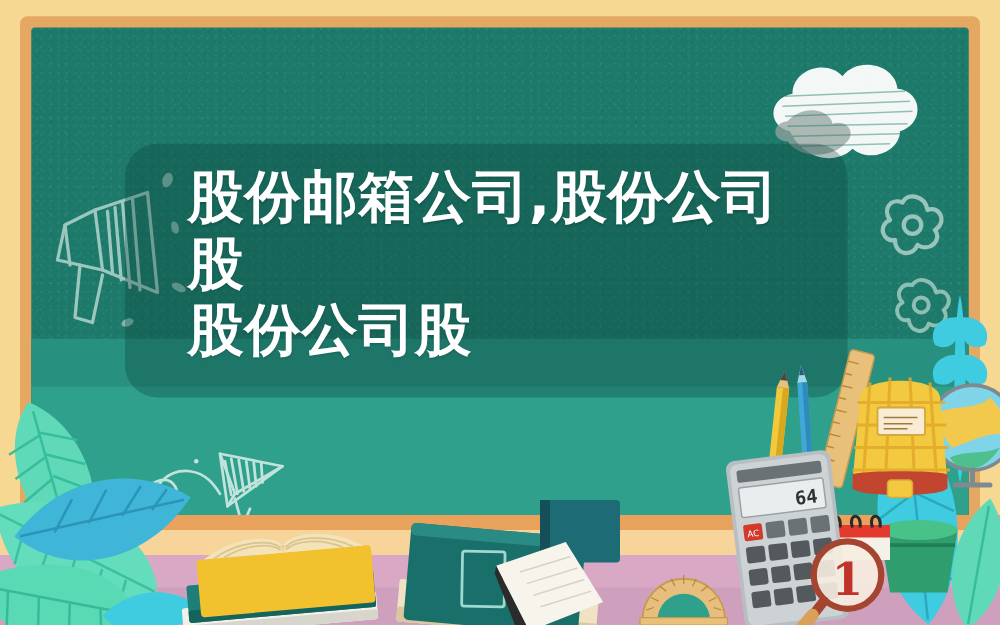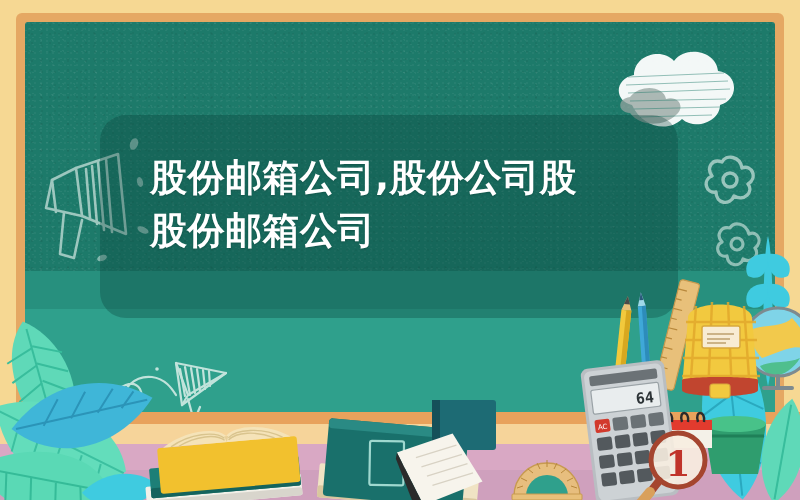--- a/index.html
+++ b/index.html
@@ -51,25 +51,24 @@
   .plate{
     position:absolute;left:100px;top:115px;width:578px;height:203px;
     background:rgba(5,60,52,.30);
     border-radius:26px;
   }
 
   
   .headline{
     position:absolute;left:150px;top:131px;width:505px;
     color:#ffffff;
-    font-size:37px;line-height:53px;font-weight:bold;
+    font-size:45px;line-height:53px;font-weight:bold;
     letter-spacing:.5px;
     text-shadow:0 1px 2px rgba(0,0,0,.18);
     font-family:"DejaVu Sans","Liberation Sans",sans-serif;
-    margin-top:20px;
   }
 
   
   .chalk{position:absolute;pointer-events:none;}
 
   
   .megaphone{left:30px;top:138px;width:120px;height:130px;opacity:.62;}
   
   .cloud{left:608px;top:43px;width:135px;height:110px;opacity:.95;}
   
@@ -193,21 +192,21 @@
         <path d="M72 14 L77 41 M77 12 L82 40 M83 13 L87 38 M89 14 L92 36 M95 15 L97 34 M101 16 L102 31"></path>
         <path d="M80 44 L86 66 L92 52"></path>
       </g>
       <circle cx="49" cy="14" r="1.8" fill="#eaf6f2"></circle>
     </svg>
   </div>
 
   <div class="plate"></div>
   <div class="headline">
     <span>股份邮箱公司,股份公司股</span><br>
-    <span>股份邮箱公司</span>
+    <span>股份公司股</span>
   </div>
 
   <div class="desk-orange"></div>
   <div class="desk-tan"></div>
   <div class="desk-pink"></div>
   <div class="desk-pink2"></div>
 
   <div class="leaf" style="left:-18px;top:318px;width:112px;height:150px;transform:rotate(-12deg);">
     <svg viewBox="0 0 112 150">
       <path d="M56 2 C96 30 106 92 70 146 C34 96 22 34 56 2 Z" fill="#5fd9b8"></path>

